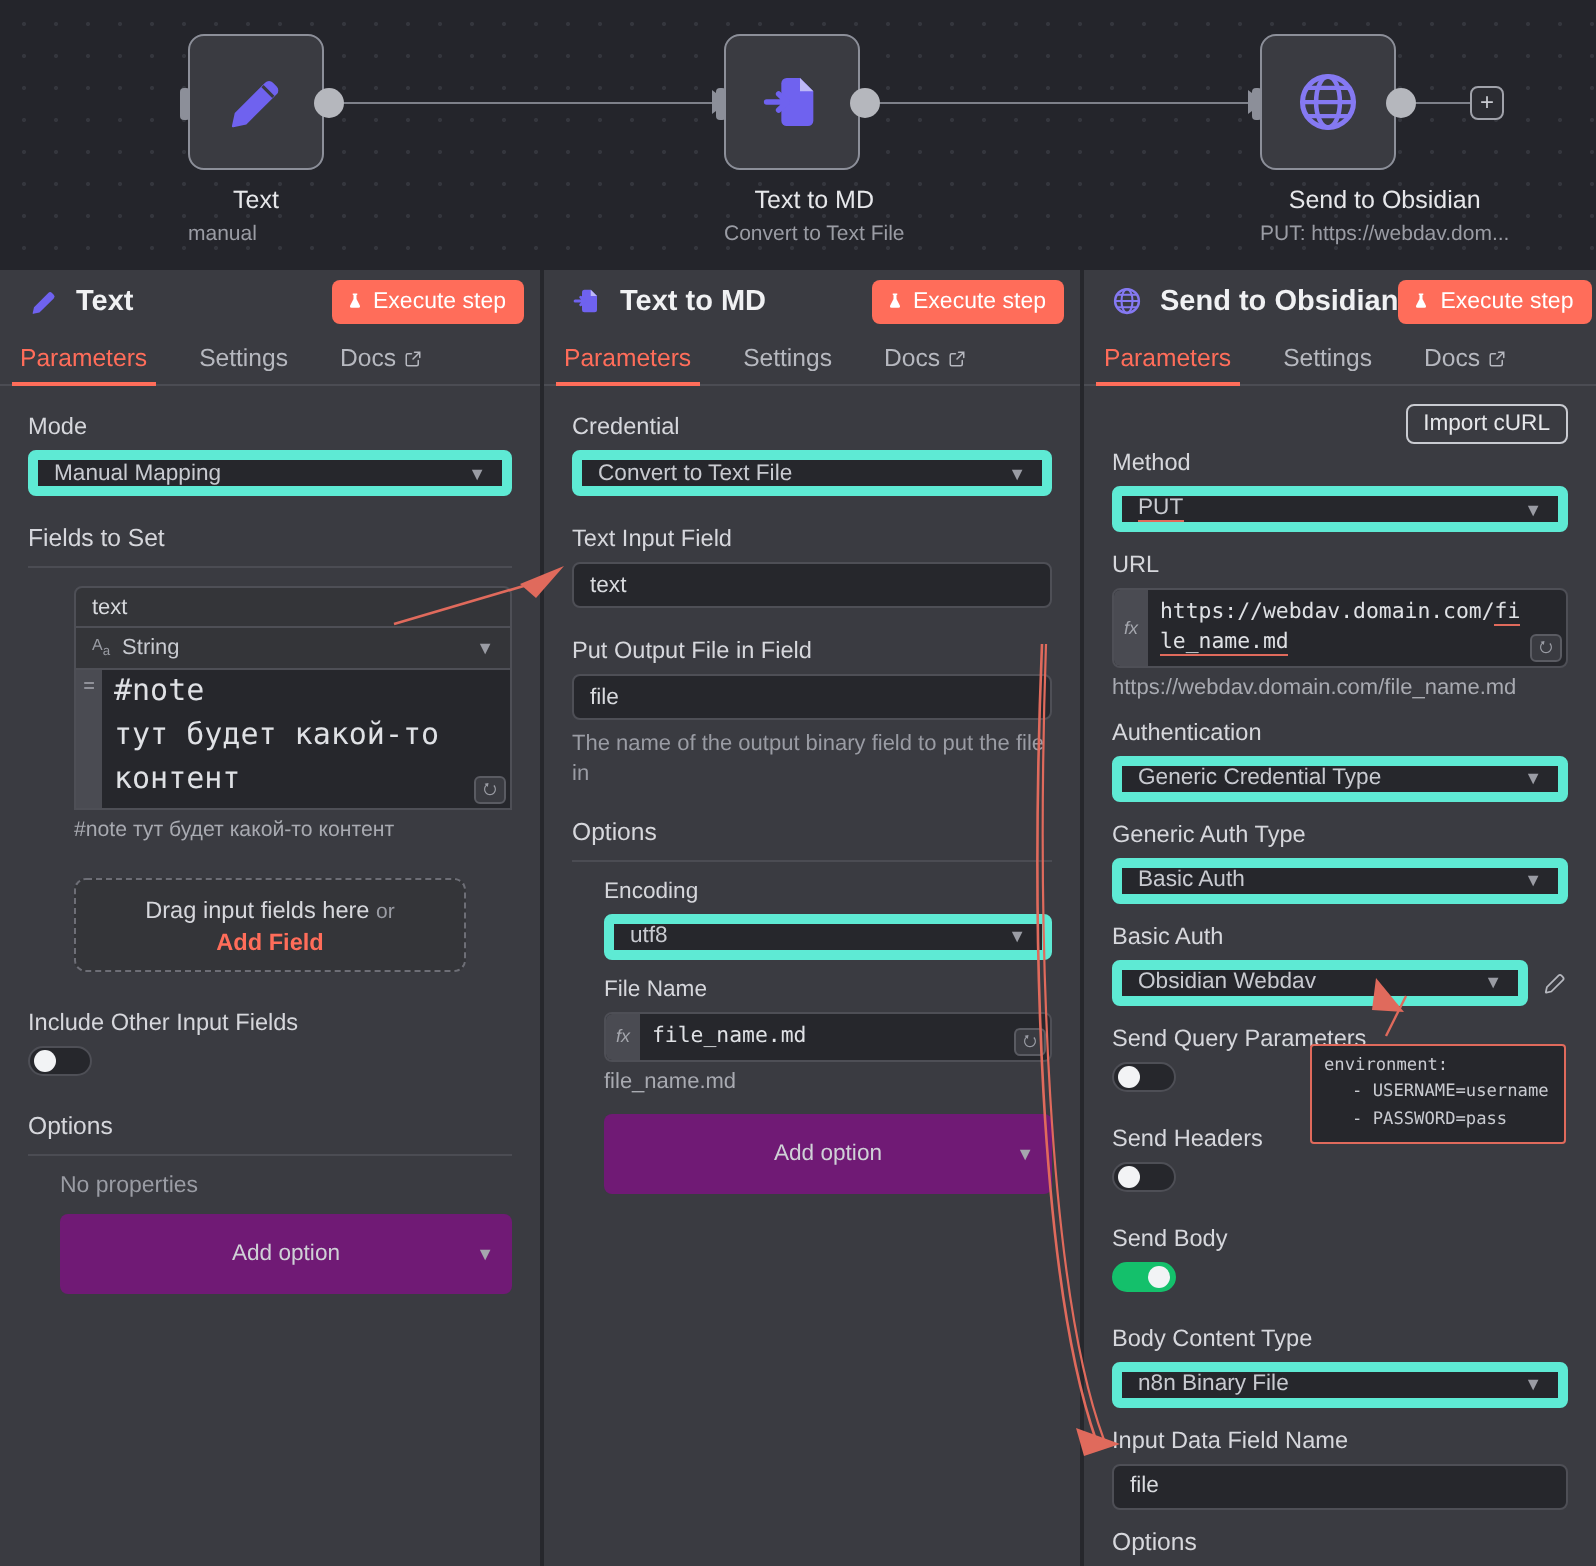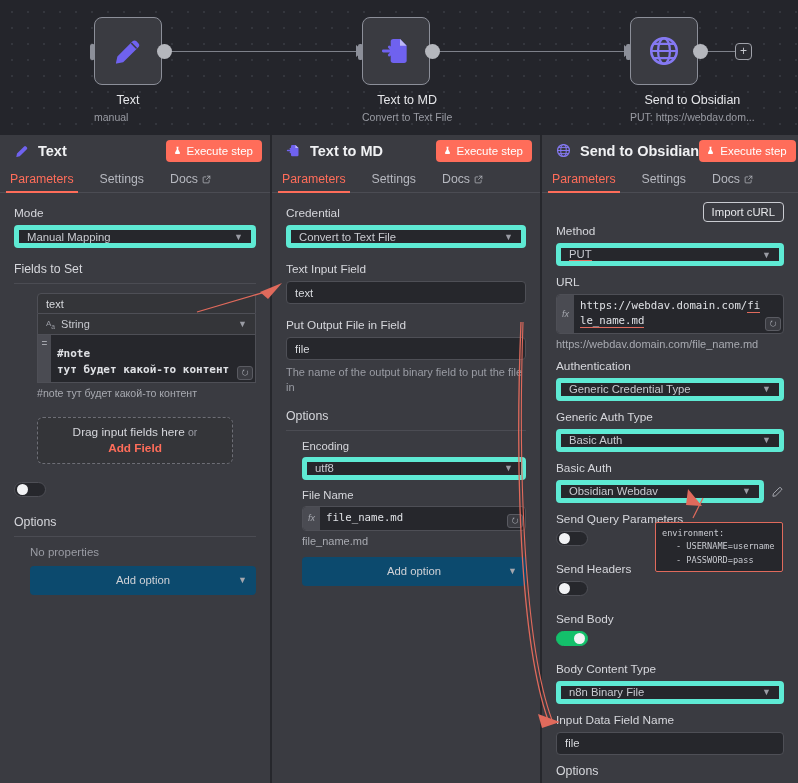--- a/index.html
+++ b/index.html
@@ -122,21 +122,21 @@
   }
   .gap { height: 14px; }
   .gap-s { height: 9px; }
 
   .section-hd {
     color: #d6d7dc; font-size: 12.3px; padding-bottom: 7px;
     border-bottom: 1px solid #4b4c53; margin-bottom: 9px;
   }
   .noprops { color: #9a9ca4; font-size: 11.5px; margin: 0 0 8px 16px; }
   .addopt {
-    background: #0c4a6e; border-radius: 4px; height: 29px;
+    background: #701a75; border-radius: 4px; height: 40px;
     display: flex; align-items: center; justify-content: center;
     color: #cfd1d6; font-size: 11.3px; margin-left: 16px; position: relative;
     cursor: pointer;
   }
   .addopt .chev { position: absolute; right: 9px; color: #a5a7ae; font-size: 9px; }
 
   .toggle {
     width: 32px; height: 15px; border-radius: 8px; background: #26272c;
     position: relative; cursor: pointer; border: 1px solid #4e4f56;
   }
@@ -163,23 +163,23 @@
   .fc-val {
     background: #26272c; border: 1px solid #4e4f56; border-top: none;
     display: flex; position: relative; min-height: 34px;
   }
   .fc-grip {
     width: 13px; background: #4a4b52; display: flex; align-items: flex-start;
     justify-content: center; padding-top: 3px; color: #a5a7ae; font-size: 10px;
     flex: 0 0 13px;
   }
   .fc-text {
-    padding: 11px 22px 4px 6px; color: #dfe1e5;
-    font-family: "DejaVu Sans Mono", monospace; font-size: 11px;
-    line-height: 1.45; white-space: pre-wrap; word-break: break-word; font-weight: bold;
+    padding: 0 22px 4px 6px; color: #dfe1e5;
+    font-family: "DejaVu Sans Mono", monospace; font-size: 15px;
+    line-height: 1.45; white-space: pre-wrap; word-break: break-word;
   }
   .copy-ic {
     position: absolute; right: 2px; bottom: 2px; width: 16px; height: 14px;
     border: 1px solid #5a5b62; border-radius: 3px; background: #3a3b41;
     color: #9a9ca4; font-size: 8px; display: flex;
     align-items: center; justify-content: center; cursor: pointer;
   }
   .fc-result {
     color: #a8aab1; font-size: 10.6px; margin-top: 4px;
   }
@@ -344,20 +344,21 @@
 
         <div class="dropzone">
           <div class="dz-row">
             <span>Drag input fields here</span>
             <span class="small">or</span>
           </div>
           <div class="dz-add">Add Field</div>
         </div>
 
         <div style="height:18px;"></div>
+        <div class="lbl">Include Other Input Fields</div>
         <div class="toggle">
           <div class="knob"></div>
         </div>
 
         <div style="height:18px;"></div>
         <div class="section-hd">Options</div>
         <div class="noprops">No properties</div>
         <div class="addopt">
           <span>Add option</span>
           <span class="chev">▼</span>

